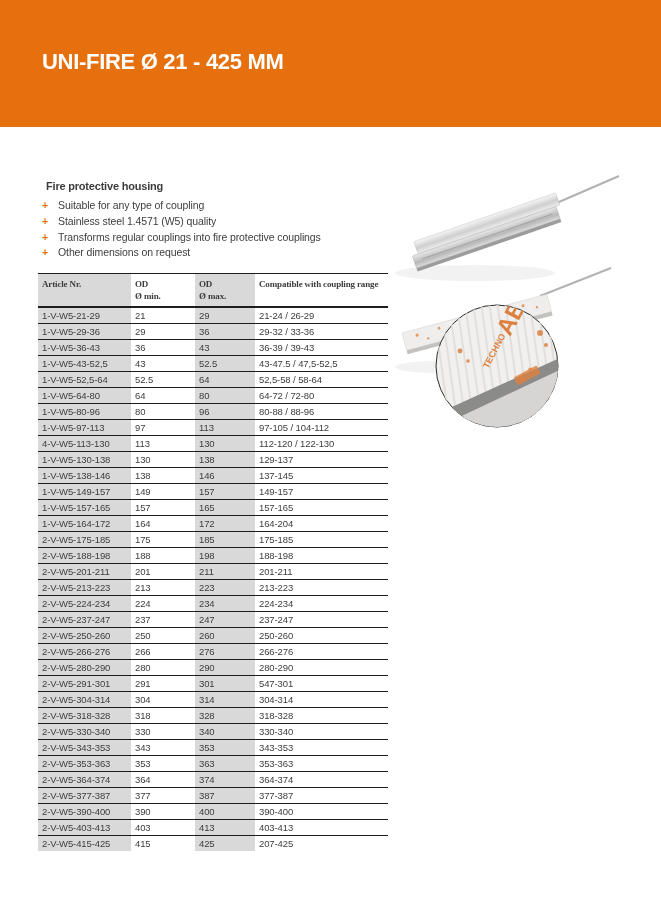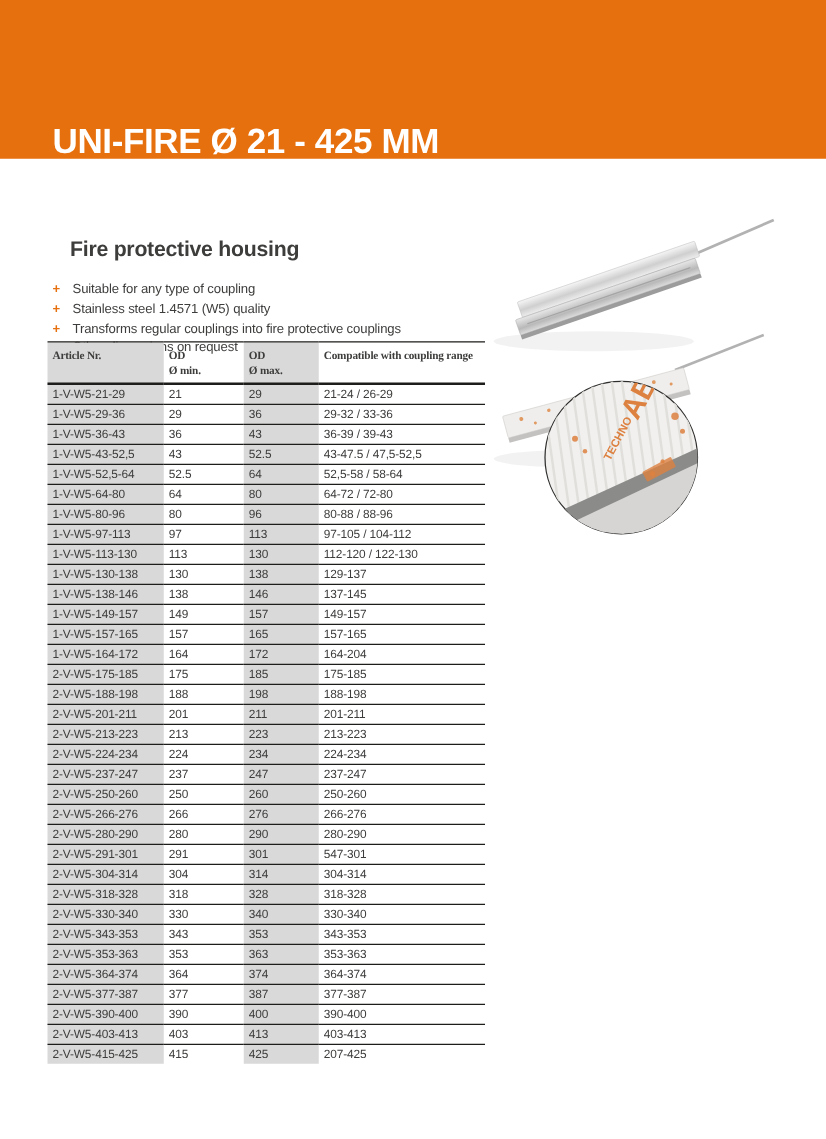--- a/index.html
+++ b/index.html
@@ -1,24 +1,24 @@
 <!DOCTYPE html>
 <html><head>
 <meta charset="utf-8">
 <style>
   html,body{margin:0;padding:0;background:#ffffff;}
   body{width:661px;font-family:"Liberation Sans",sans-serif;}
   .page{position:relative;width:661px;height:911px;background:#ffffff;overflow:hidden;}
 
   .banner{position:absolute;left:0;top:0;width:661px;height:127px;background:#e7700e;}
-  .banner .title{position:absolute;left:42px;top:49px;font-size:28px;font-weight:bold;
-    color:#ffffff;letter-spacing:-0.3px;white-space:nowrap;margin-top:48px;}
+  .banner .title{position:absolute;left:42px;top:49px;font-size:22px;font-weight:bold;
+    color:#ffffff;letter-spacing:-0.3px;white-space:nowrap;}
 
   .intro{position:absolute;left:42px;top:176px;width:360px;color:#3d3d3c;}
-  .intro h2{margin:14px;font-size:17px;font-weight:bold;color:#3d3d3c;letter-spacing:-0.2px;}
+  .intro h2{margin:4px;font-size:11px;font-weight:bold;color:#3d3d3c;letter-spacing:-0.2px;}
   .intro ul{list-style:none;margin:6px 0 0 0;padding:0;}
   .intro li{display:flex;line-height:15.8px;font-size:10.5px;letter-spacing:-0.1px;}
   .intro .plus{color:#e7700e;font-weight:bold;width:16px;flex:0 0 16px;}
 
   .table-wrap{position:absolute;left:38px;top:273px;}
   table.spec{border-collapse:collapse;table-layout:fixed;width:350px;color:#3d3d3c;}
   table.spec col.c1{width:93px;}
   table.spec col.c2{width:64px;}
   table.spec col.c3{width:60px;}
   table.spec col.c4{width:133px;}
@@ -135,21 +135,21 @@
             <td>96</td>
             <td>80-88 / 88-96</td>
           </tr>
           <tr>
             <td>1-V-W5-97-113</td>
             <td>97</td>
             <td>113</td>
             <td>97-105 / 104-112</td>
           </tr>
           <tr>
-            <td>1-V-W5-113-130</td>
+            <td>4-V-W5-113-130</td>
             <td>113</td>
             <td>130</td>
             <td>112-120 / 122-130</td>
           </tr>
           <tr>
             <td>1-V-W5-130-138</td>
             <td>130</td>
             <td>138</td>
             <td>129-137</td>
           </tr>

